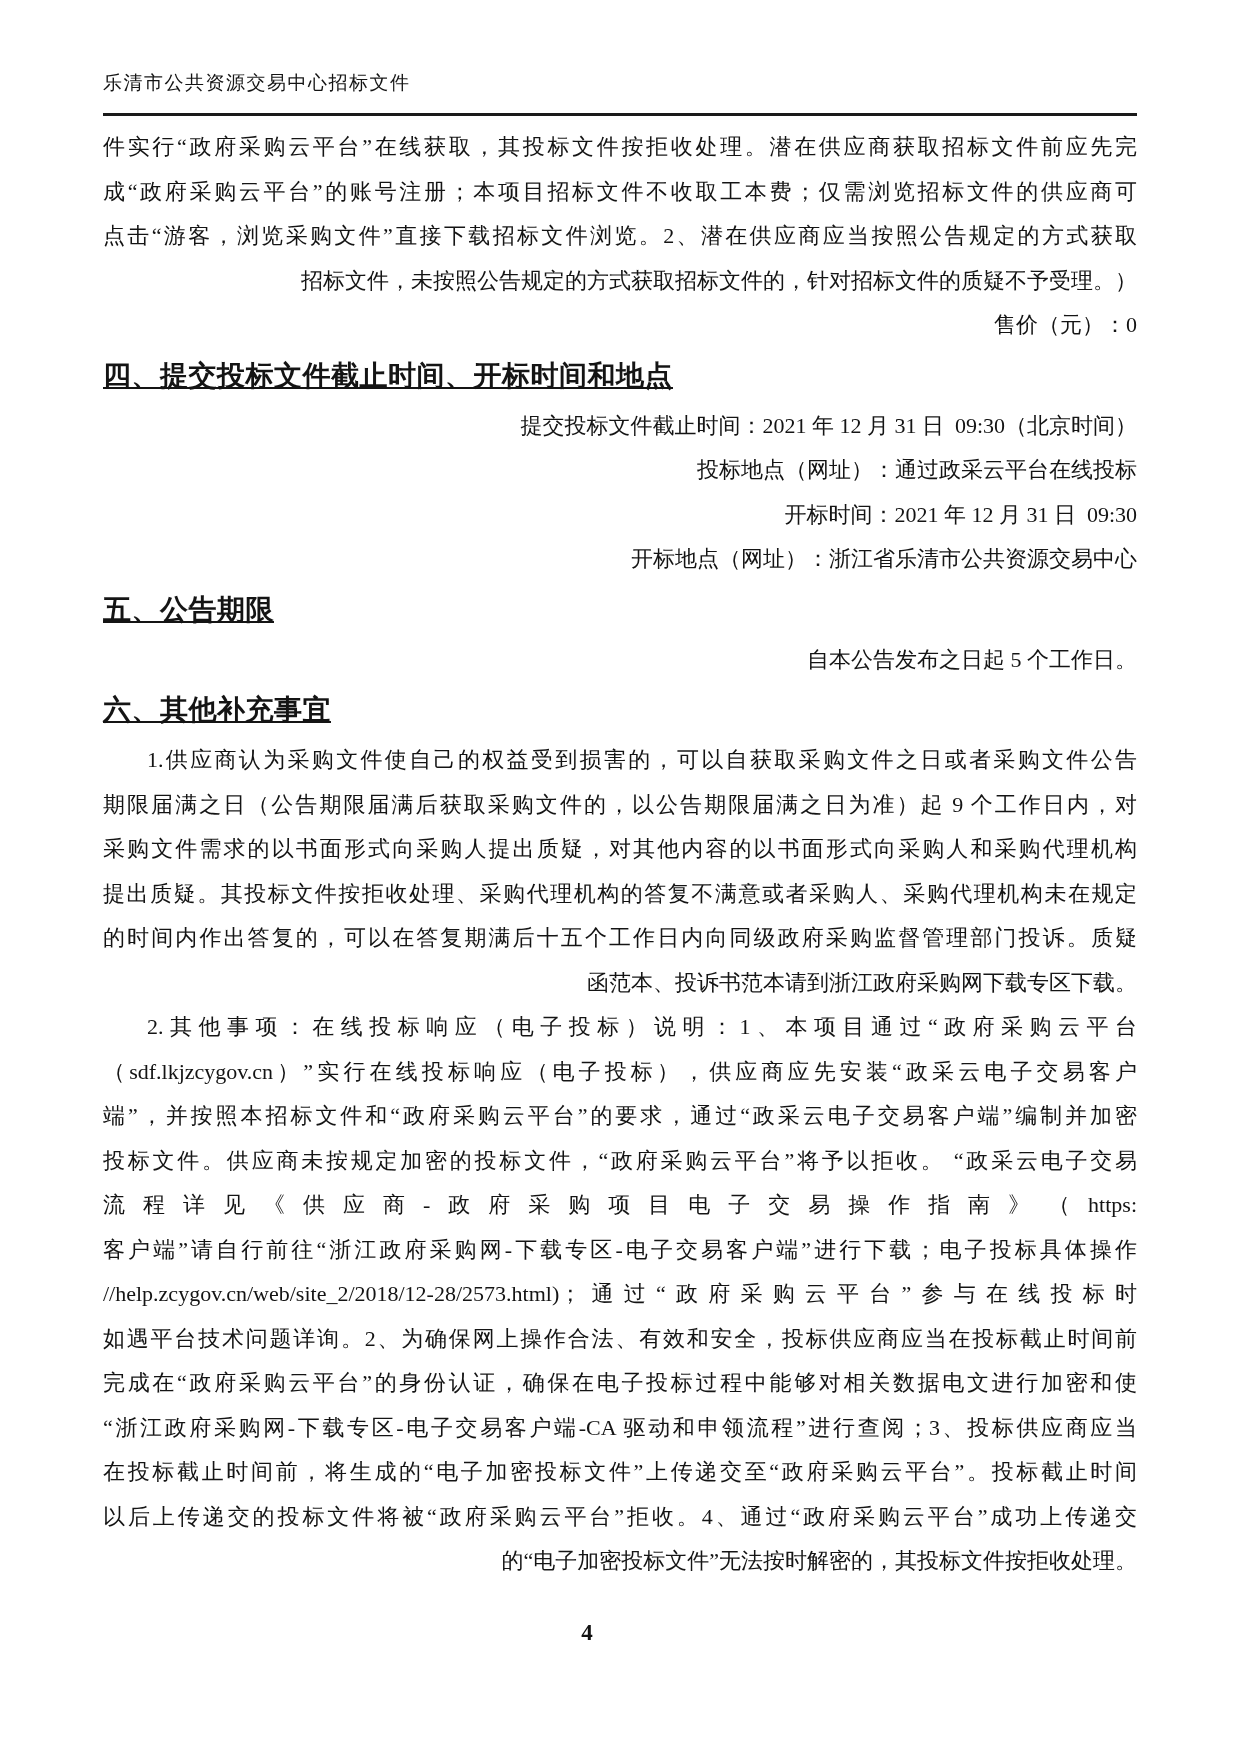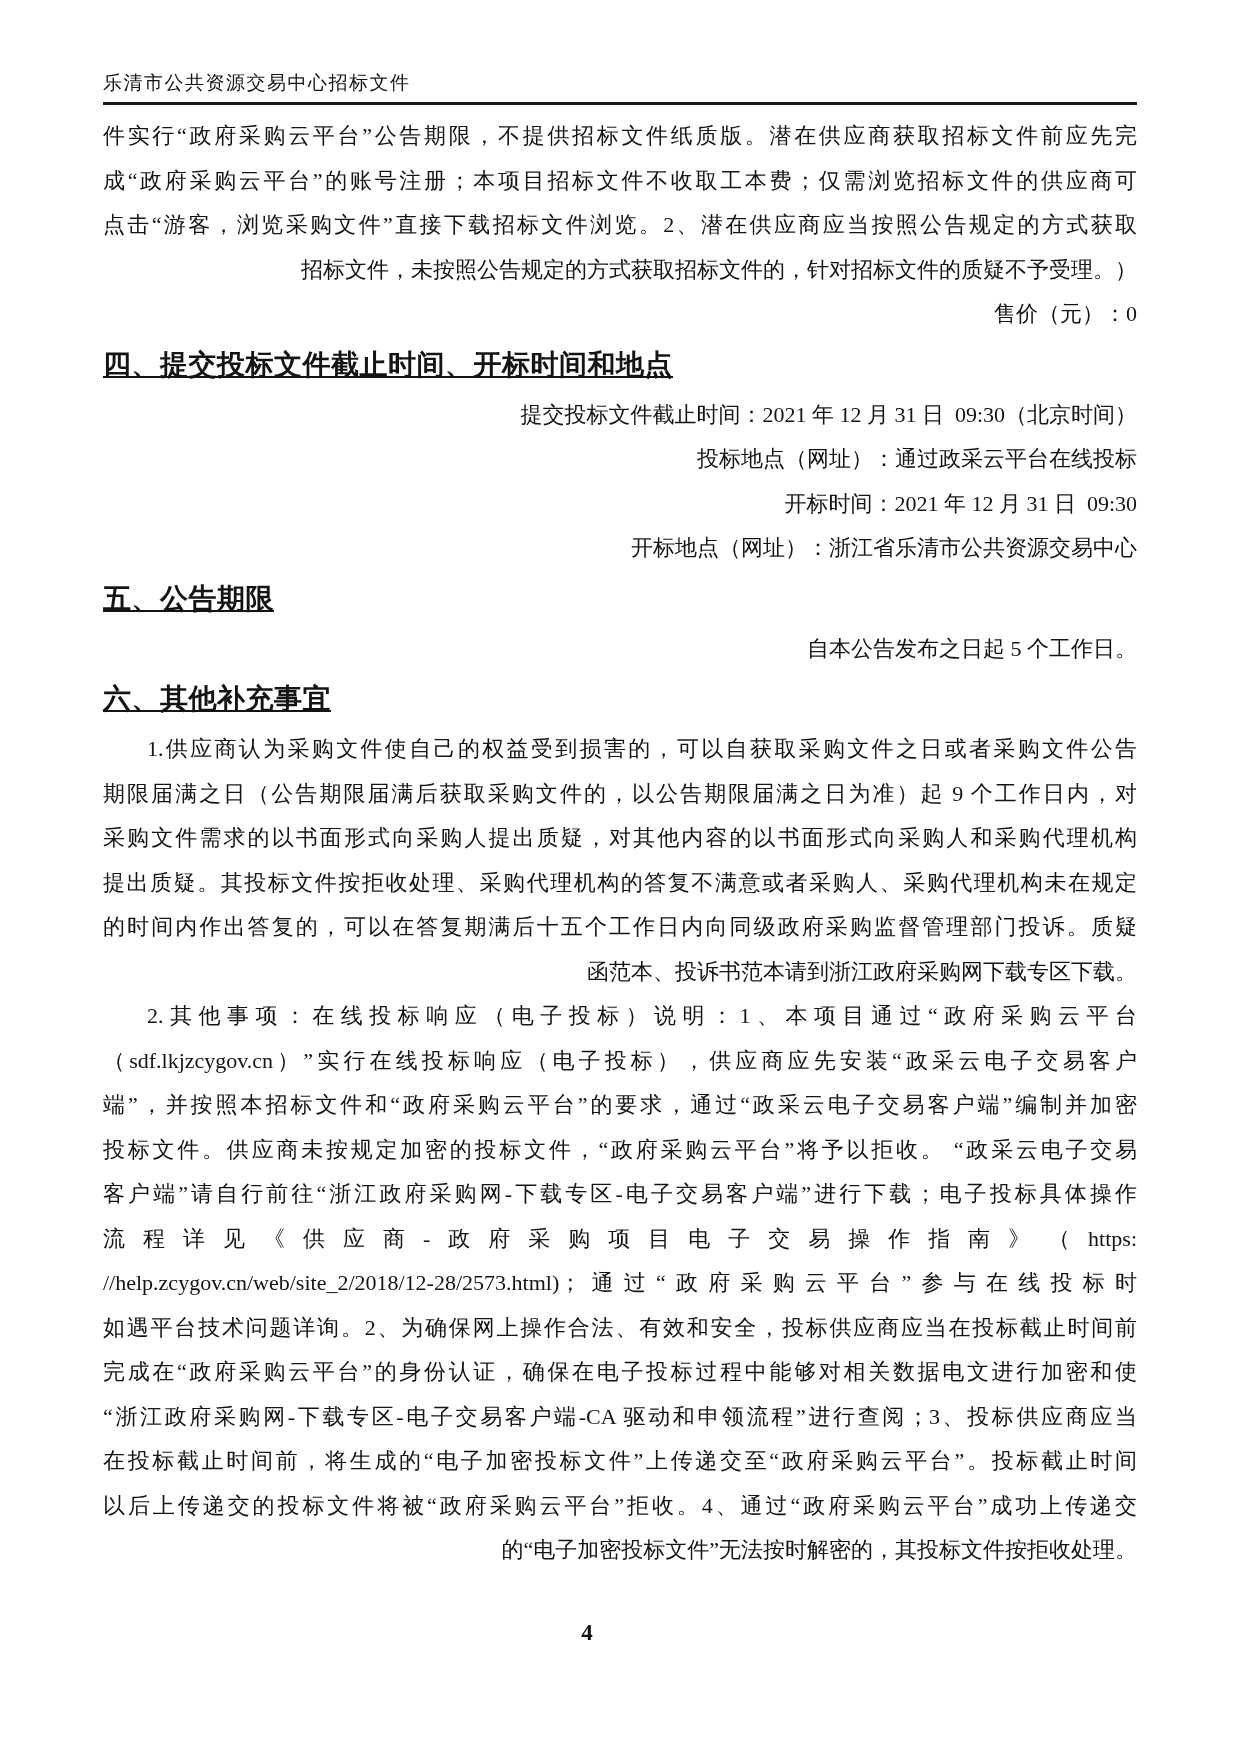--- a/index.html
+++ b/index.html
@@ -15,21 +15,21 @@
   }
   .header {
     margin: 0 103px;
     padding-top: 70px;
     border-bottom: 3px solid #1a1a1a;
   }
   .header-text {
     font-size: 19px;
     line-height: 26px;
     letter-spacing: 1.5px;
-    padding-bottom: 6px;
+    padding-bottom: 17px;
   }
   .content {
     margin: 9px 103px 0 103px;
     font-size: 22px;
     line-height: 44.5px;
   }
   .line { text-align: right; white-space: normal; }
   .j { text-align: justify; text-align-last: justify; }
   .indent-first { text-indent: 44px; }
   .indent-detail { padding-left: 52px; }
@@ -58,21 +58,21 @@
 <body>
 
 <div class="page">
 
   <div class="header">
     <div class="header-text">乐清市公共资源交易中心招标文件</div>
   </div>
 
   <div class="content">
 
-    <div class="line j">件实行“政府采购云平台”公告期限，不提供招标文件纸质版。潜在供应商获取招标文件前应先完</div>
+    <div class="line j">件实行“政府采购云平台”在线获取，其投标文件按拒收处理。潜在供应商获取招标文件前应先完</div>
     <div class="line j">成“政府采购云平台”的账号注册；本项目招标文件不收取工本费；仅需浏览招标文件的供应商可</div>
     <div class="line j">点击“游客，浏览采购文件”直接下载招标文件浏览。2、潜在供应商应当按照公告规定的方式获取</div>
     <div class="line">招标文件，未按照公告规定的方式获取招标文件的，针对招标文件的质疑不予受理。）</div>
 
     <div class="line indent-detail">售价（元）：0</div>
 
     <div class="sec-heading">四、提交投标文件截止时间、开标时间和地点</div>
 
     <div class="line indent-detail">提交投标文件截止时间：2021 年 12 月 31 日&nbsp; 09:30（北京时间）</div>
     <div class="line indent-detail">投标地点（网址）：通过政采云平台在线投标</div>
@@ -89,22 +89,22 @@
     <div class="line j">期限届满之日（公告期限届满后获取采购文件的，以公告期限届满之日为准）起 9 个工作日内，对</div>
     <div class="line j">采购文件需求的以书面形式向采购人提出质疑，对其他内容的以书面形式向采购人和采购代理机构</div>
     <div class="line j">提出质疑。其投标文件按拒收处理、采购代理机构的答复不满意或者采购人、采购代理机构未在规定</div>
     <div class="line j">的时间内作出答复的，可以在答复期满后十五个工作日内向同级政府采购监督管理部门投诉。质疑</div>
     <div class="line">函范本、投诉书范本请到浙江政府采购网下载专区下载。</div>
 
     <div class="line j indent-first">2.其他事项：在线投标响应（电子投标）说明：1、本项目通过“政府采购云平台</div>
     <div class="line j">（sdf.lkjzcygov.cn）”实行在线投标响应（电子投标），供应商应先安装“政采云电子交易客户</div>
     <div class="line j">端”，并按照本招标文件和“政府采购云平台”的要求，通过“政采云电子交易客户端”编制并加密</div>
     <div class="line j">投标文件。供应商未按规定加密的投标文件，“政府采购云平台”将予以拒收。&nbsp;“政采云电子交易</div>
+    <div class="line j">流程详见《供应商-政府采购项目电子交易操作指南》（https:</div>
     <div class="line j">客户端”请自行前往“浙江政府采购网-下载专区-电子交易客户端”进行下载；电子投标具体操作</div>
-    <div class="line j">流程详见《供应商-政府采购项目电子交易操作指南》（https:</div>
     <div class="line j">//help.zcygov.cn/web/site_2/2018/12-28/2573.html)；通过“政府采购云平台”参与在线投标时</div>
     <div class="line j">如遇平台技术问题详询。2、为确保网上操作合法、有效和安全，投标供应商应当在投标截止时间前</div>
     <div class="line j">完成在“政府采购云平台”的身份认证，确保在电子投标过程中能够对相关数据电文进行加密和使</div>
     <div class="line j">“浙江政府采购网-下载专区-电子交易客户端-CA 驱动和申领流程”进行查阅；3、投标供应商应当</div>
     <div class="line j">在投标截止时间前，将生成的“电子加密投标文件”上传递交至“政府采购云平台”。投标截止时间</div>
     <div class="line j">以后上传递交的投标文件将被“政府采购云平台”拒收。4、通过“政府采购云平台”成功上传递交</div>
     <div class="line">的“电子加密投标文件”无法按时解密的，其投标文件按拒收处理。</div>
 
   </div>
 

